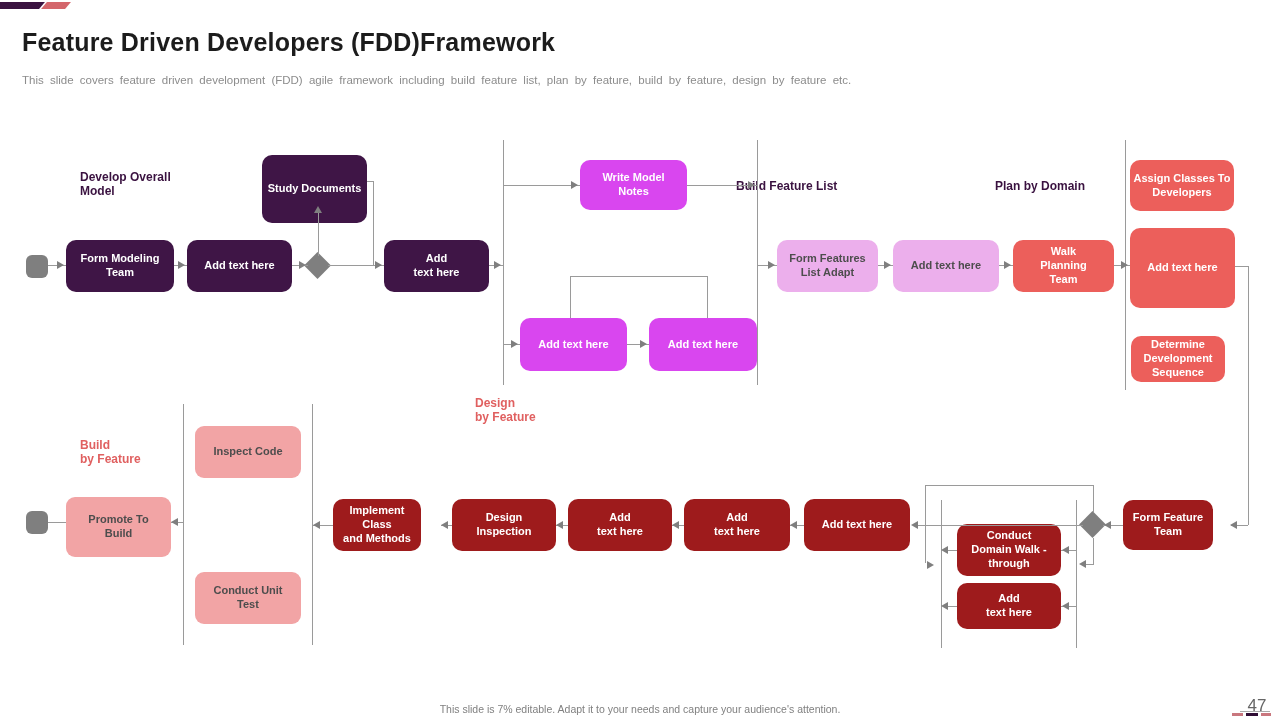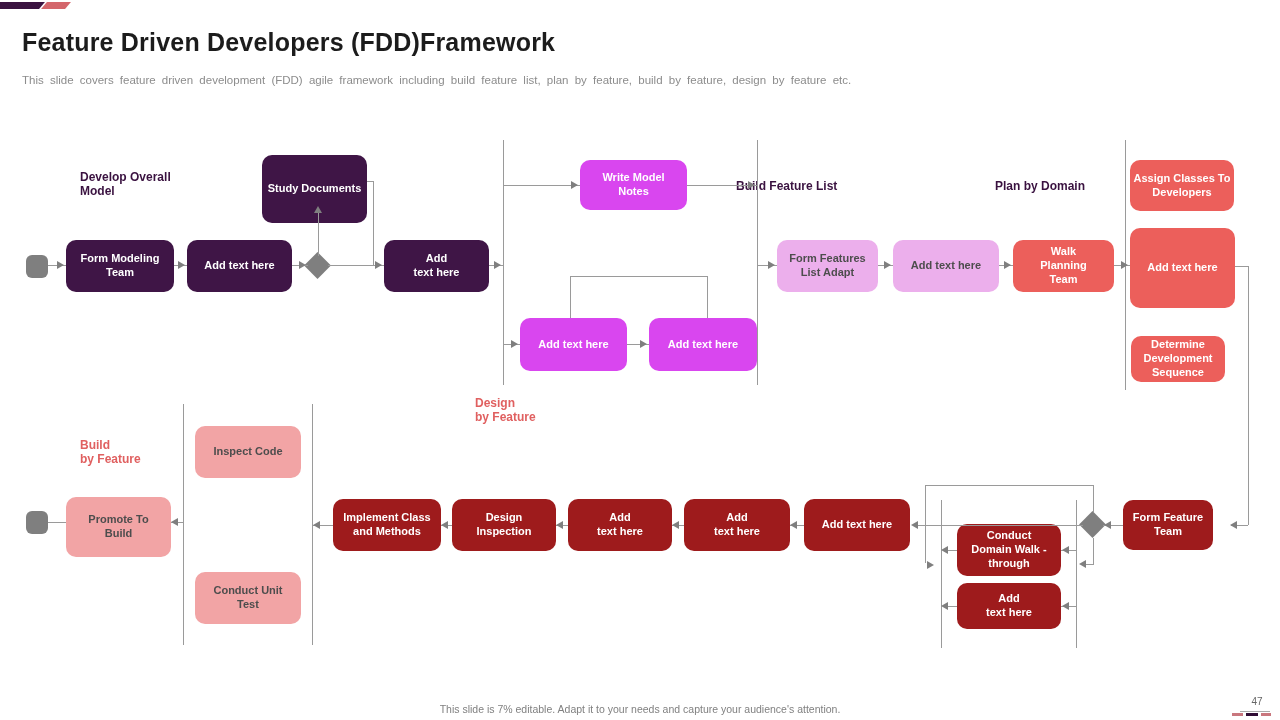--- a/index.html
+++ b/index.html
@@ -20,35 +20,35 @@
   .lab-salmon{color:#E06060;}
   
   .node{position:absolute;border-radius:10px;display:flex;align-items:center;justify-content:center;
         text-align:center;font-size:11px;font-weight:bold;line-height:1.25;padding:2px;box-sizing:border-box;}
   .node span{white-space:pre-line;}
   .purple1{background:#3F1546;color:#ffffff;}
   .purple2{background:#d946ef;color:#ffffff;text-align:center;}
   .violet{background:#ECAFEC;color:#4D4D4D;}
   .salmon{background:#EC5F5B;color:#ffffff;}
   .darkred{background:#9E1B1C;color:#ffffff;}
-  .pink{background:#F2A4A5;color:#4D4D4D;}
+  .pink{background:#F2A4A5;color:#4D4D4D;border-radius:9px;}
   
   .gnode{position:absolute;width:22px;height:23px;border-radius:6px;background:#7F7F7F;}
   .diamond{position:absolute;width:19px;height:19px;background:#7F7F7F;transform:rotate(45deg);}
   
   .hl{position:absolute;height:1px;background:#9a9a9a;}
   .vl{position:absolute;width:1px;background:#9a9a9a;}
   
   .ar,.al,.au,.ad{position:absolute;width:0;height:0;}
   .ar{border-left:7px solid #7f7f7f;border-top:4px solid transparent;border-bottom:4px solid transparent;}
   .al{border-right:7px solid #7f7f7f;border-top:4px solid transparent;border-bottom:4px solid transparent;}
   .au{border-bottom:7px solid #7f7f7f;border-left:4px solid transparent;border-right:4px solid transparent;}
   
   .footer{position:absolute;left:0;top:703px;width:1280px;text-align:center;font-size:10.5px;color:#808080;}
-  .pagenum{position:absolute;left:1240px;top:696px;font-size:10px;color:#666;width:34px;text-align:center;}
+  .pagenum{position:absolute;left:1240px;top:696px;font-size:17px;color:#666;width:34px;text-align:center;}
   .pn-line{position:absolute;left:1240px;top:711px;width:30px;height:1px;background:#aaa;}
   .dash{position:absolute;top:713px;height:3px;}
 </style>
 </head>
 <body>
 
 <div class="bar bar1"></div>
 <div class="bar bar2"></div>
 
 <div class="title">Feature Driven Developers (FDD)Framework</div>
@@ -148,21 +148,21 @@
 text here</span>
   </div>
 <div class="node darkred" style="left:568px;top:499px;width:104px;height:52px;">
     <span>Add
 text here</span>
   </div>
 <div class="node darkred" style="left:452px;top:499px;width:104px;height:52px;">
     <span>Design
 Inspection</span>
   </div>
-<div class="node darkred" style="left:333px;top:499px;width:108px;height:52px;">
+<div class="node darkred" style="left:333px;top:499px;width:88px;height:52px;">
     <span>Implement Class
 and Methods</span>
   </div>
 
 <div class="node pink" style="left:195px;top:426px;width:106px;height:52px;">
     <span>Inspect Code</span>
   </div>
 <div class="node pink" style="left:66px;top:497px;width:105px;height:60px;">
     <span>Promote To
 Build</span>

